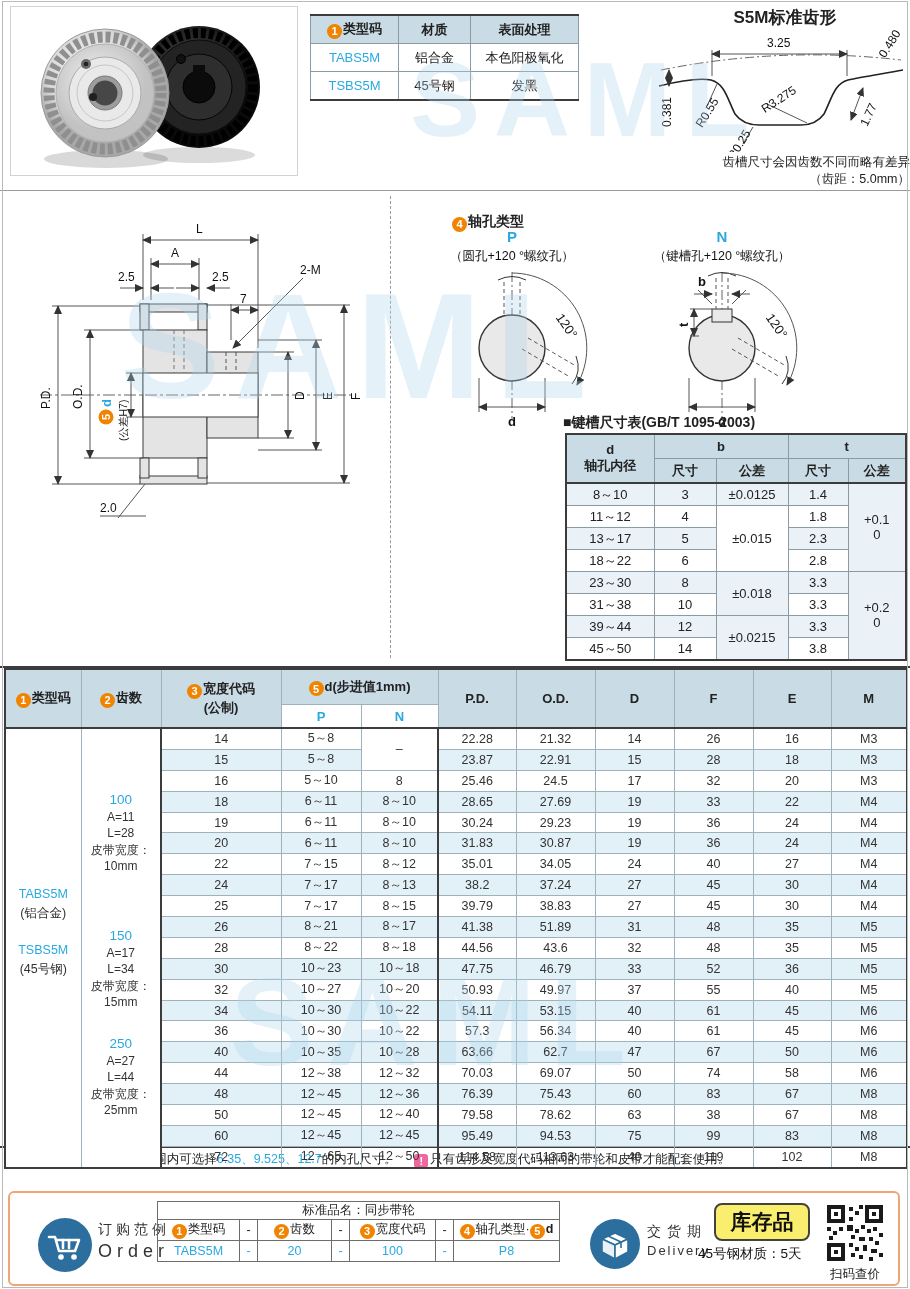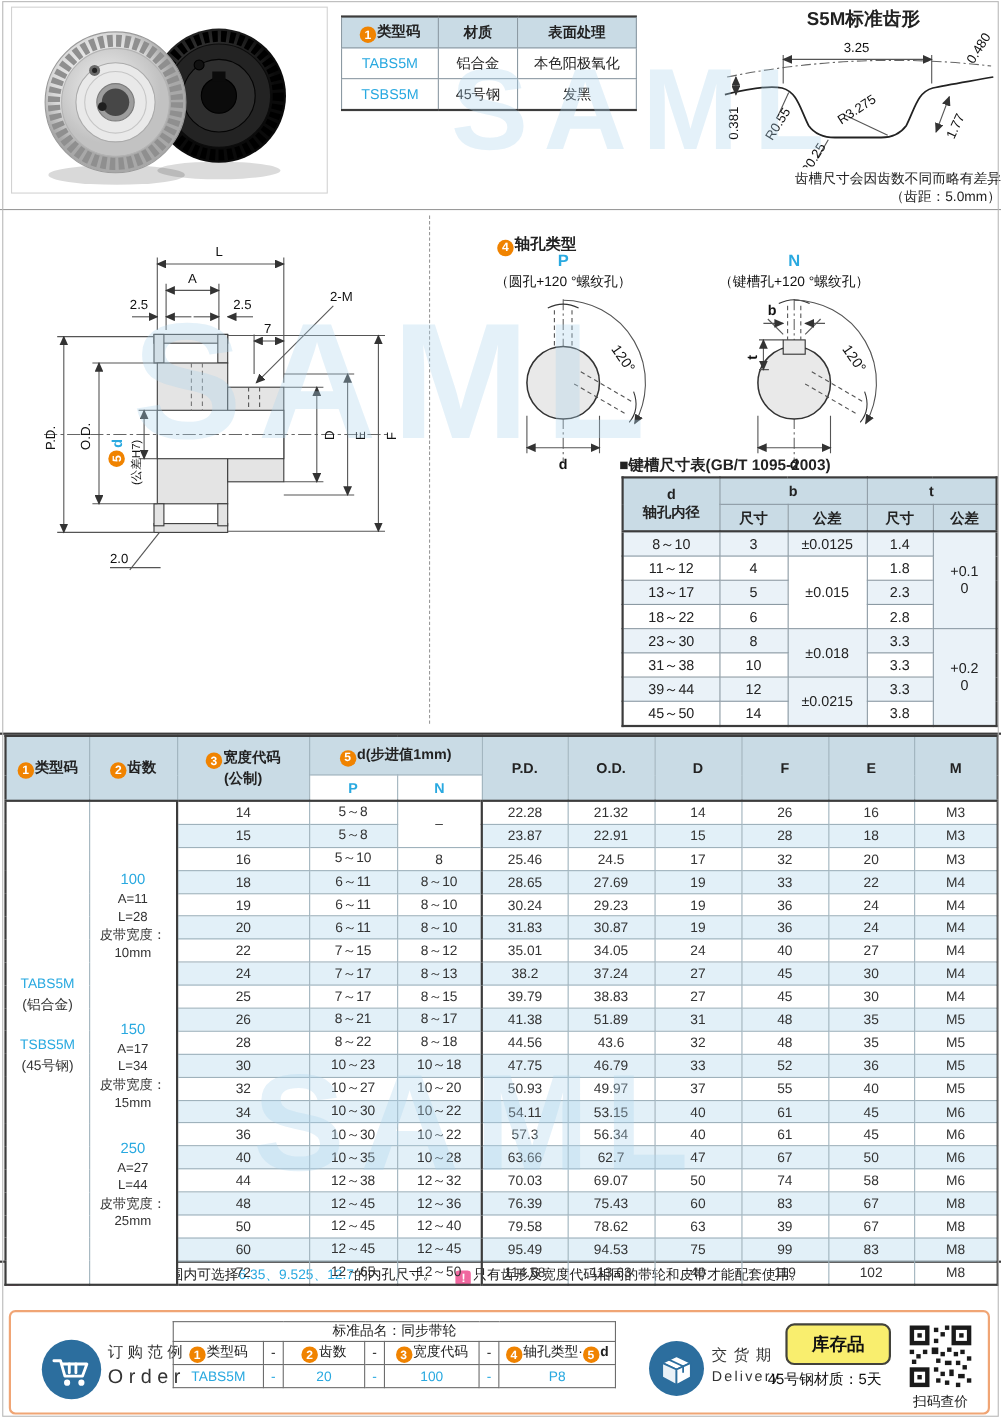--- a/index.html
+++ b/index.html
@@ -75,21 +75,21 @@
              border-radius:6px;background:#fff;box-sizing:border-box;}
   .ob-label-cn{position:absolute;left:88px;top:28px;font-size:14px;letter-spacing:4px;color:#333;}
   .ob-label-en{position:absolute;left:88px;top:48px;font-size:18px;letter-spacing:5px;color:#333;}
   .ord-table{position:absolute;left:147px;top:8px;border-collapse:collapse;table-layout:fixed;}
   .ord-table td{border:1px solid #6d6d6d;text-align:center;font-size:12.5px;height:20px;padding:0 2px;}
   .ord-table td.ttl{height:17px;font-size:12.5px;}
   .ord-note{position:absolute;left:150px;top:67px;font-size:12.5px;}
   .dlv-cn{position:absolute;left:637px;top:30px;font-size:14px;letter-spacing:6px;color:#333;}
   .dlv-en{position:absolute;left:637px;top:50px;font-size:13px;letter-spacing:2px;color:#333;}
   .badge{position:absolute;left:704px;top:10px;width:92px;height:34px;background:#F9EE6E;border:2px solid #43433b;
-         border-radius:8px;display:flex;align-items:center;justify-content:center;font-size:16px;font-weight:bold;color:#111;}
+         border-radius:8px;display:flex;align-items:center;justify-content:center;font-size:21px;font-weight:bold;color:#111;}
   .dlv-note{position:absolute;left:688px;top:52px;font-size:13.5px;color:#111;}
   .qr-cap{position:absolute;left:813px;top:73px;width:64px;text-align:center;font-size:12.5px;}
 </style>
 </head>
 <body>
 
 <div class="page">
 
   <div class="wm" style="left:410px;top:40px;font-size:105px;">SAML</div>
   <div class="wm" style="left:120px;top:260px;font-size:150px;">SAML</div>
@@ -676,21 +676,21 @@
           <td>67</td>
           <td>M8</td>
         </tr>
         <tr>
           <td class="blu">50</td>
           <td class="blu">12～45</td>
           <td class="blu vthick">12～40</td>
           <td>79.58</td>
           <td>78.62</td>
           <td>63</td>
-          <td>39</td>
+          <td>38</td>
           <td>67</td>
           <td>M8</td>
         </tr>
         <tr class="alt">
           <td class="blu">60</td>
           <td class="blu">12～45</td>
           <td class="blu vthick">12～45</td>
           <td>95.49</td>
           <td>94.53</td>
           <td>75</td>

